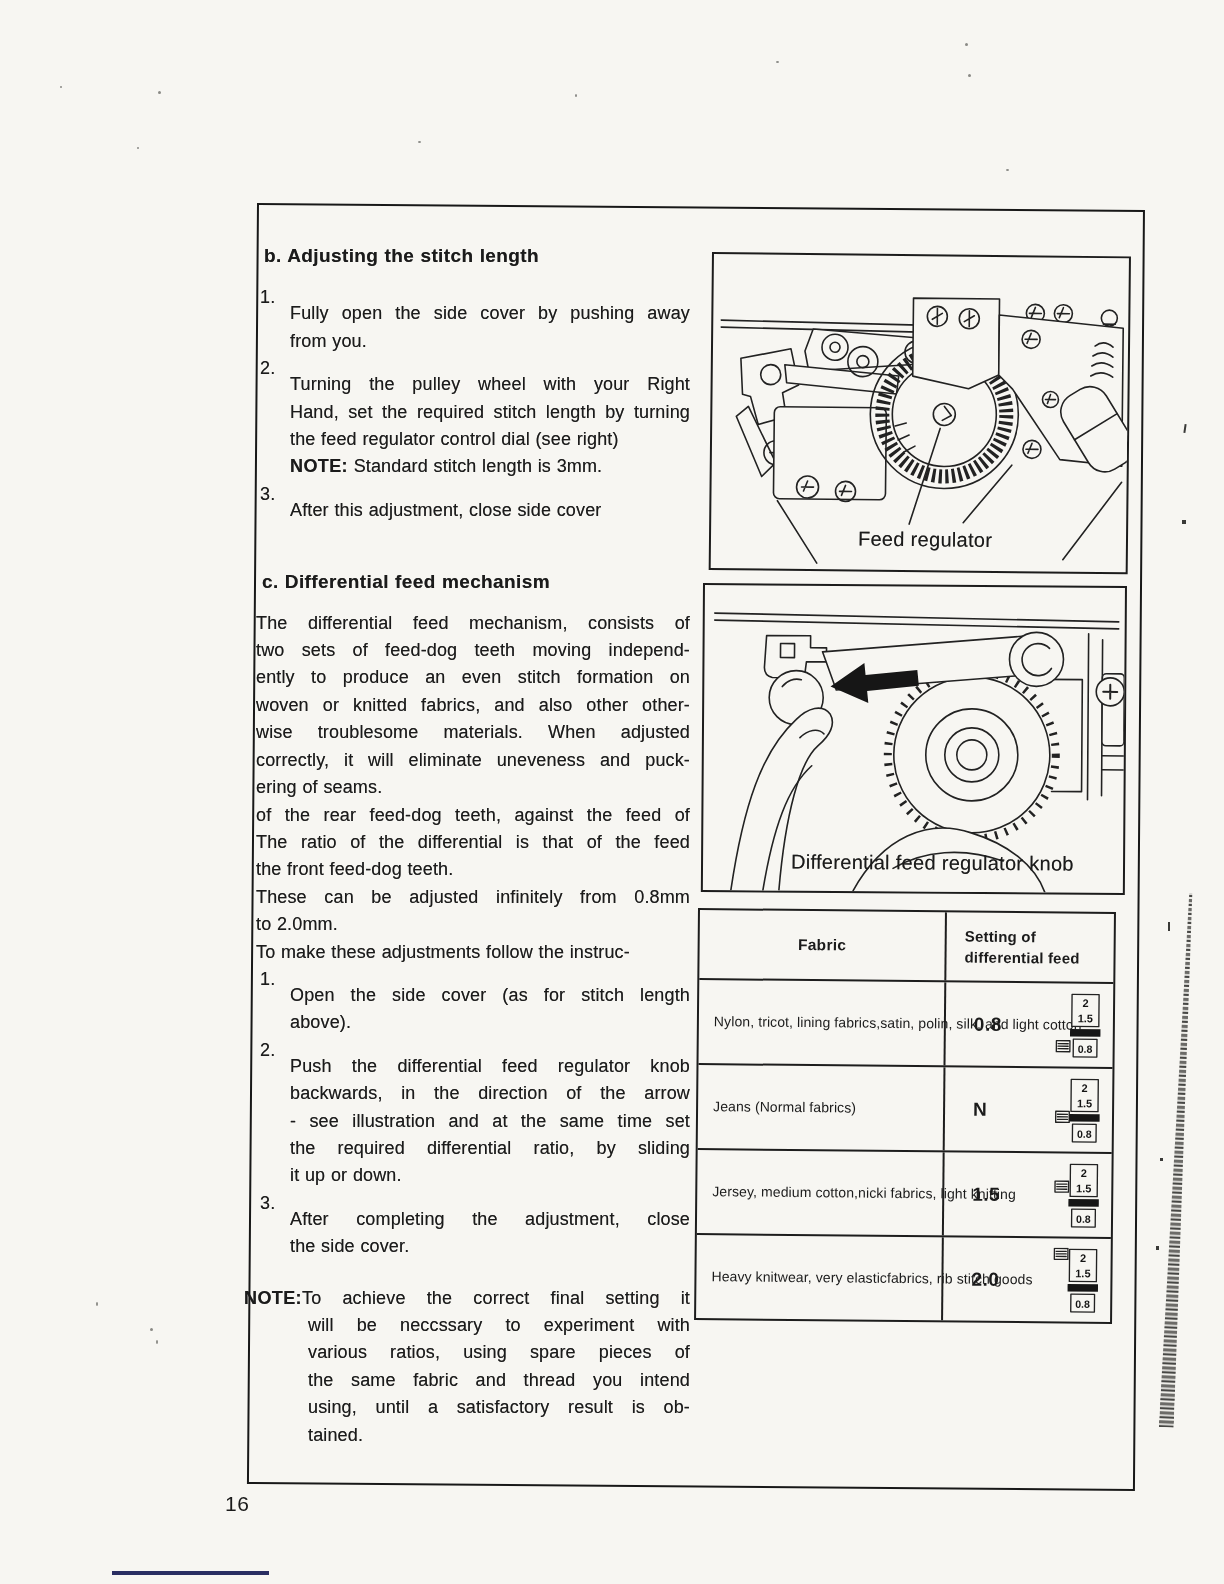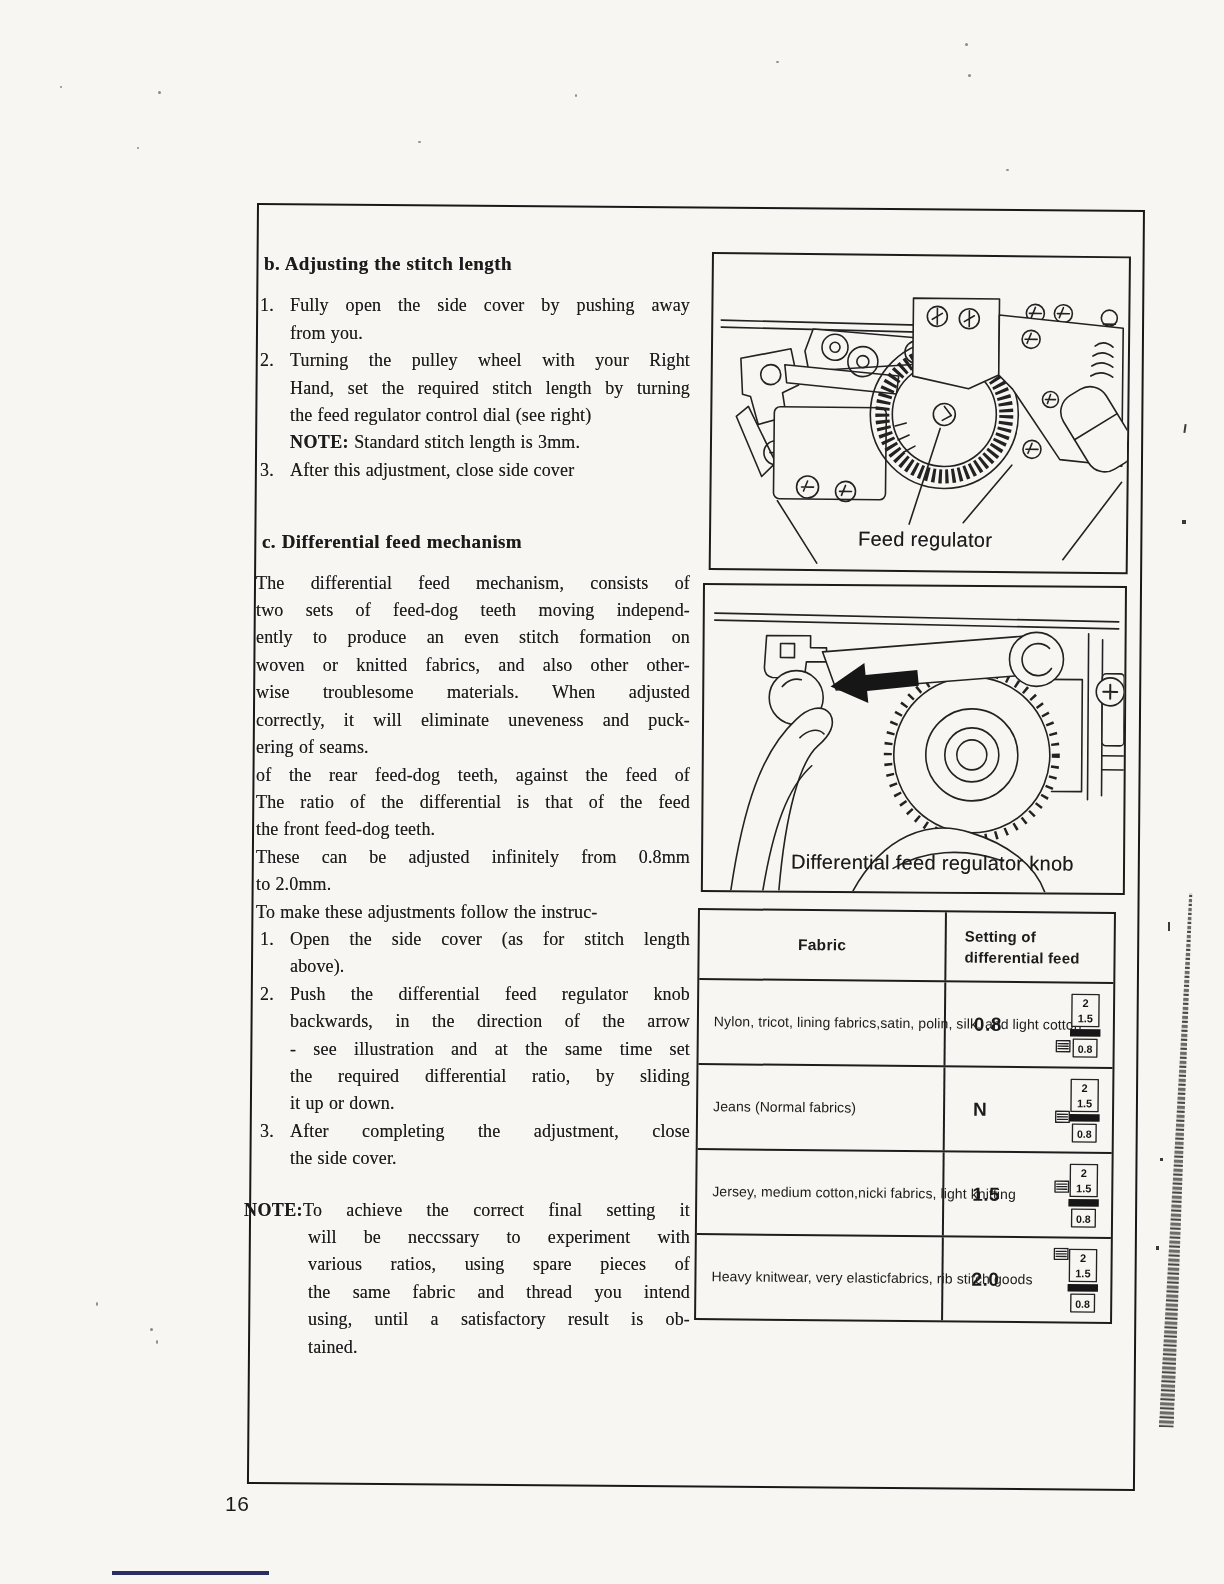--- a/index.html
+++ b/index.html
@@ -10,31 +10,30 @@
     color:#1b1b1b;
   }
   .page{position:absolute;inset:0;}
   
   .border-box{
     position:absolute;left:257px;top:203px;width:884px;height:1277px;
     border:2.5px solid #181818;transform:rotate(0.45deg);transform-origin:top left;
   }
   
   .text-col{
-    position:absolute;left:256px;top:250px;width:434px;
+    position:absolute;left:256px;top:242px;width:434px;
     font-size:18px;line-height:27.4px;letter-spacing:.15px;word-spacing:.5px;
     text-shadow:0 0 .5px rgba(10,10,10,.55);
-    font-family:Liberation Serif, serif;
   }
   .h-b,.h-c{font-size:19px;font-weight:bold;letter-spacing:.4px;}
   .h-b{margin:0 0 15px 8px;}
   .h-c{margin:44px 0 14px 6px;}
   .li{display:flex;margin-left:4px;}
   .num{flex:none;width:30px;}
-  .body{flex:1;min-width:0;}
+  .body{flex:1;min-width:0;margin-top:16px;}
   .ln{text-align:justify;text-align-last:justify;white-space:nowrap;}
   .lines .ln:last-child{text-align-last:left;}
   .noteline{white-space:nowrap;}
   .noteline b{letter-spacing:.4px;}
   .note-block{margin:24px 16px 0 -12px;width:446px;}
   .note-first{text-align:justify;text-align-last:justify;white-space:nowrap;}
   .note-first b{letter-spacing:.4px;}
   .note-cont{margin-left:64px;}
   
   .frame{position:absolute;border:2.2px solid #1c1c1c;background:transparent;transform-origin:top left;}

